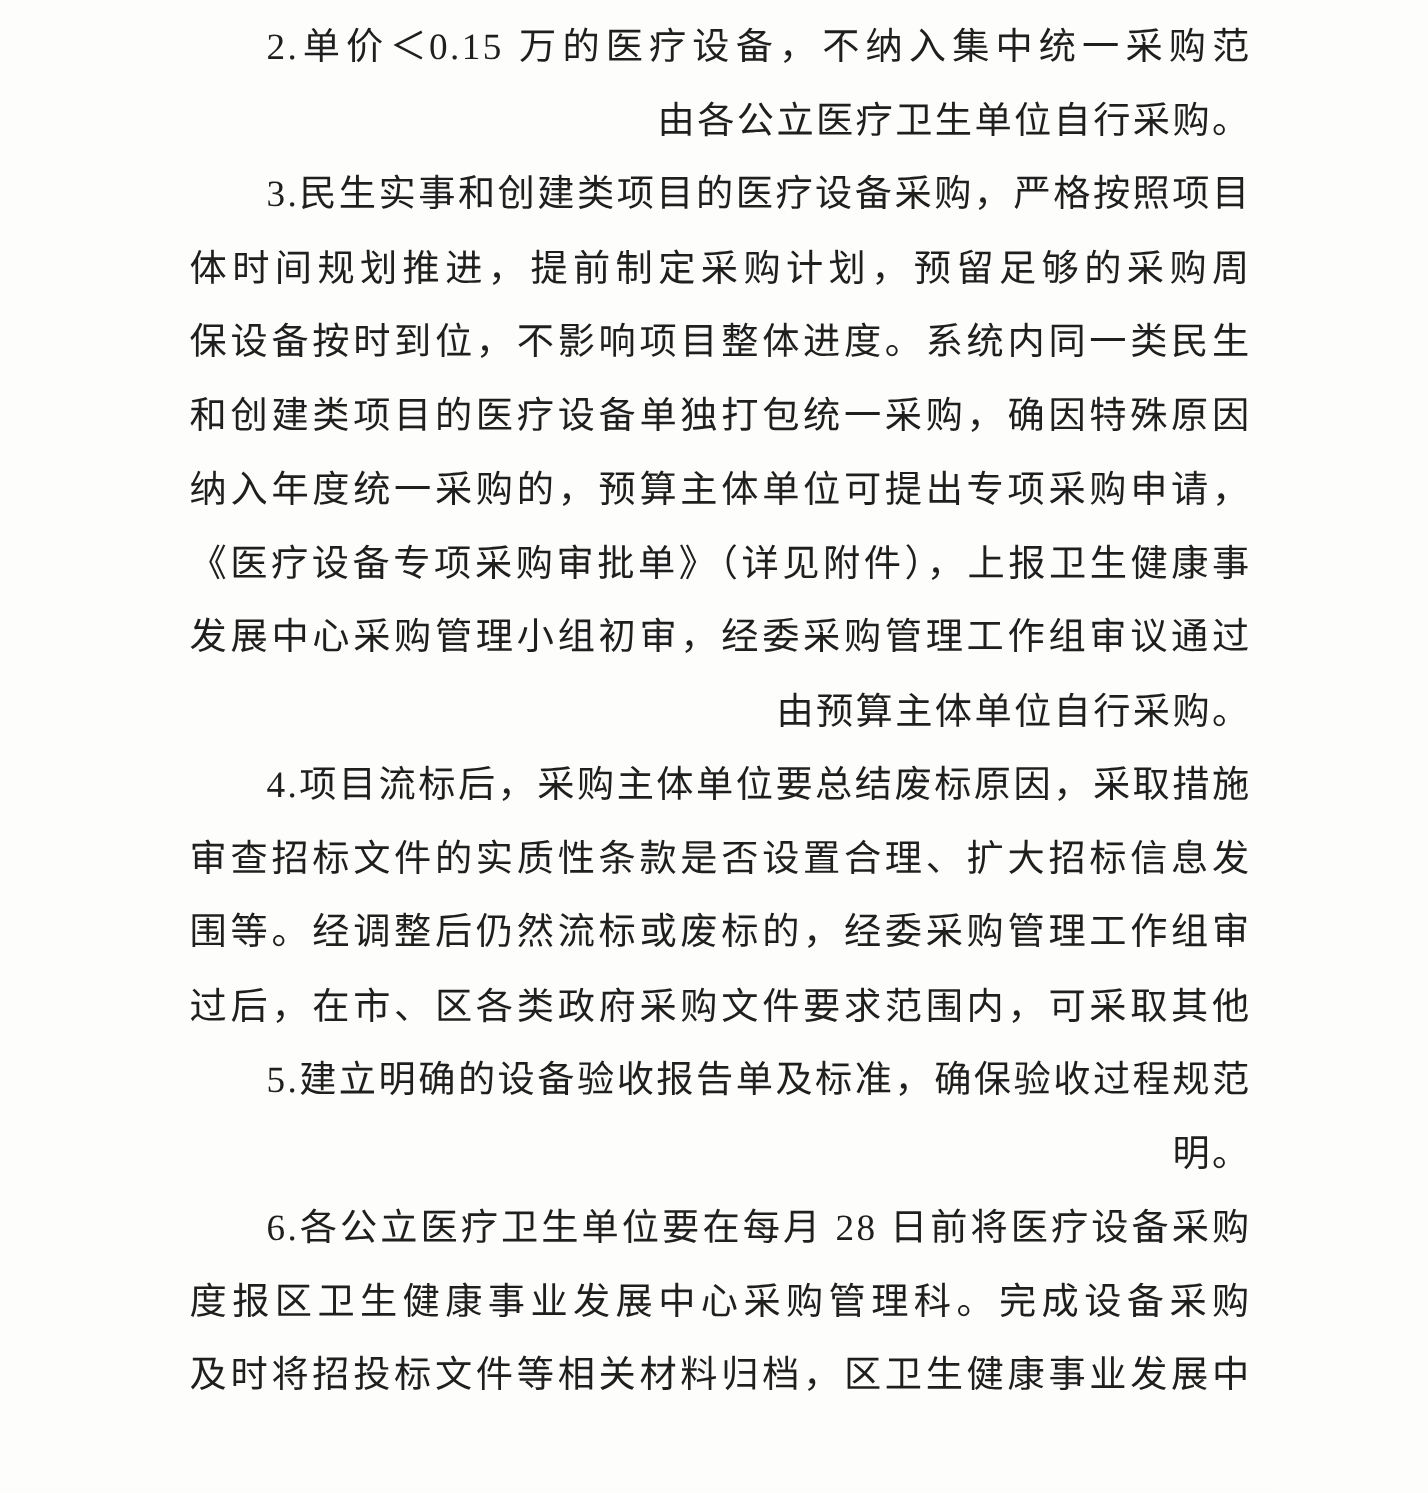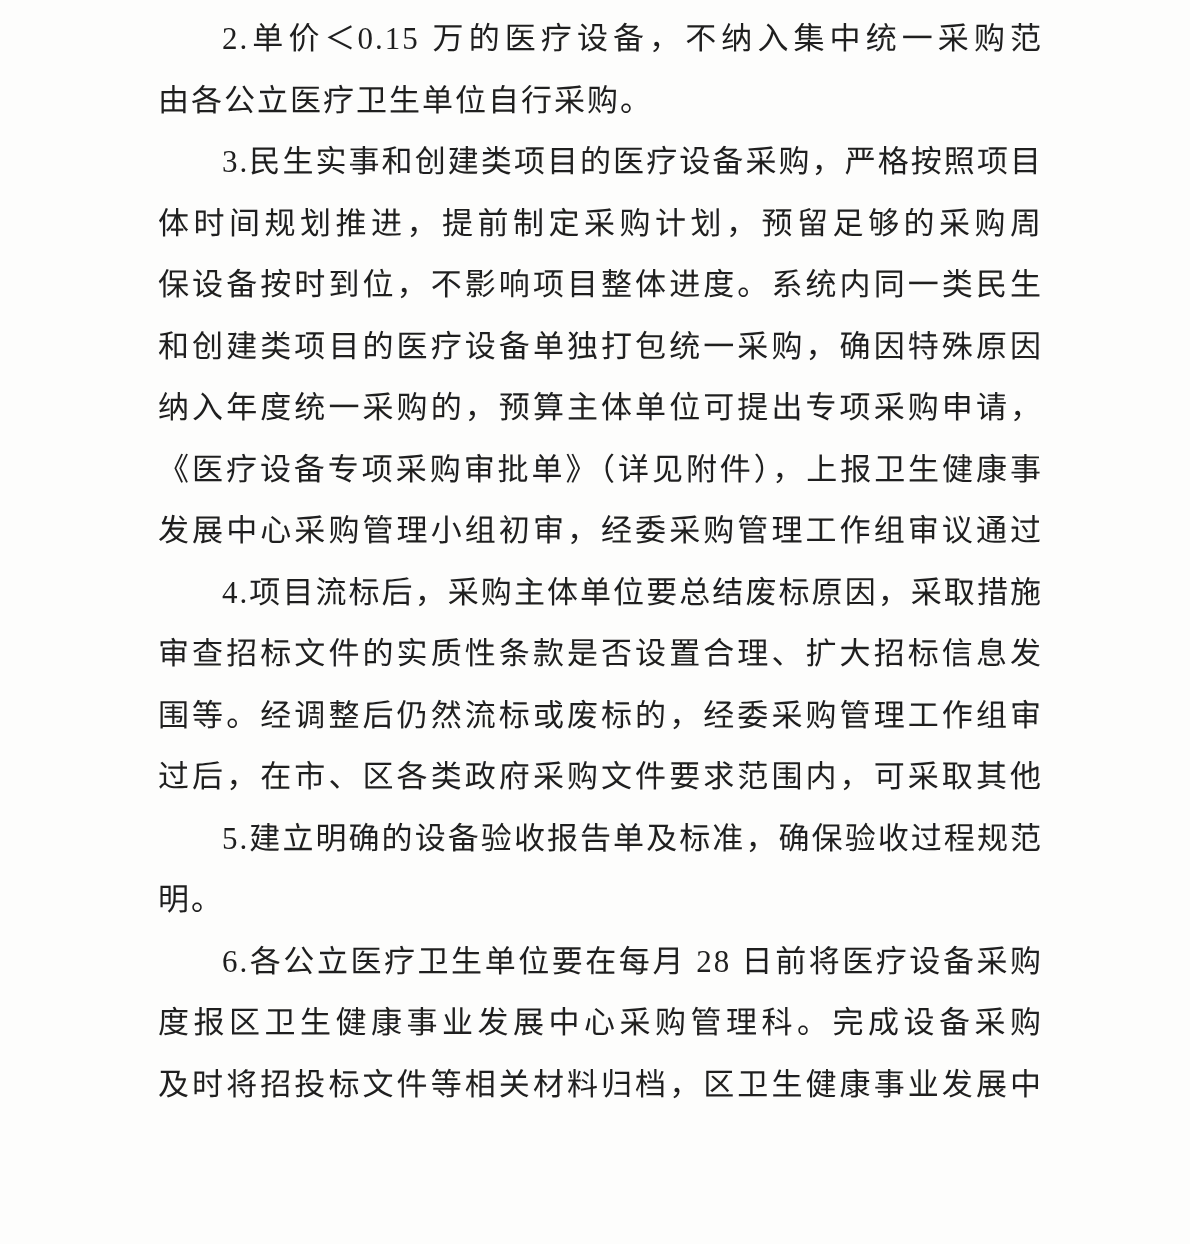--- a/index.html
+++ b/index.html
@@ -23,21 +23,21 @@
     width: 885px;
     color: #1f1f1f;
   }
   .line {
     height: 61.5px;
     line-height: 61.5px;
     font-size: 31px;
     letter-spacing: 2px;
     overflow: hidden;
     white-space: nowrap;
-    text-align: left;
+    text-align: right;
   }
   .line.justify {
     white-space: normal;
     text-align: justify;
     text-align-last: justify;
   }
   .line.indent {
     padding-left: 64px;
   }
 </style>
@@ -48,20 +48,21 @@
   <div class="text-block" style="color: rgb(31, 31, 31);">
       <div class="line indent justify">2.单价＜0.15 万的医疗设备，不纳入集中统一采购范围，</div>
       <div class="line">由各公立医疗卫生单位自行采购。</div>
       <div class="line indent justify">3.民生实事和创建类项目的医疗设备采购，严格按照项目整</div>
       <div class="line justify">体时间规划推进，提前制定采购计划，预留足够的采购周期，确</div>
       <div class="line justify">保设备按时到位，不影响项目整体进度。系统内同一类民生实事</div>
       <div class="line justify">和创建类项目的医疗设备单独打包统一采购，确因特殊原因无法</div>
       <div class="line justify">纳入年度统一采购的，预算主体单位可提出专项采购申请，填报</div>
       <div class="line justify">《医疗设备专项采购审批单》（详见附件），上报卫生健康事业</div>
       <div class="line justify">发展中心采购管理小组初审，经委采购管理工作组审议通过后，</div>
+      <div class="line">由预算主体单位自行采购。</div>
       <div class="line indent justify">4.项目流标后，采购主体单位要总结废标原因，采取措施如</div>
       <div class="line justify">审查招标文件的实质性条款是否设置合理、扩大招标信息发布范</div>
       <div class="line justify">围等。经调整后仍然流标或废标的，经委采购管理工作组审议通</div>
       <div class="line justify">过后，在市、区各类政府采购文件要求范围内，可采取其他方式</div>
       <div class="line indent justify">5.建立明确的设备验收报告单及标准，确保验收过程规范透</div>
       <div class="line">明。</div>
       <div class="line indent justify">6.各公立医疗卫生单位要在每月 28 日前将医疗设备采购进</div>
       <div class="line justify">度报区卫生健康事业发展中心采购管理科。完成设备采购后，应</div>
       <div class="line justify">及时将招投标文件等相关材料归档，区卫生健康事业发展中心委</div>
     </div>

